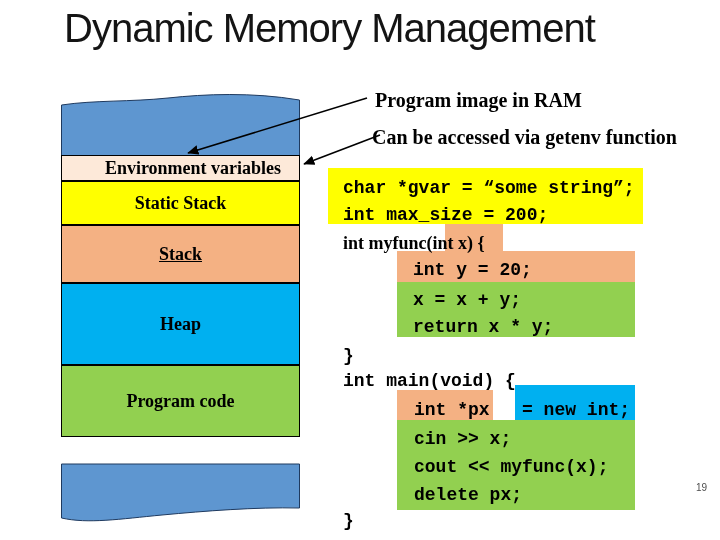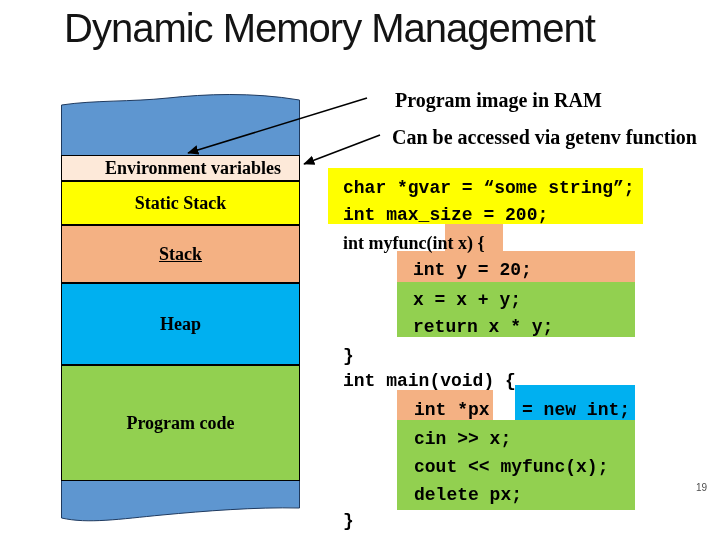--- a/index.html
+++ b/index.html
@@ -9,39 +9,39 @@
   }
   .abs { position:absolute; }
   #slide-title {
     left:64px; top:6px; z-index:4;
     font-family:"Liberation Sans", sans-serif;
     font-size:40px; font-weight:400; letter-spacing:-1px; color:#141414;
     white-space:nowrap;
   }
   .callout-label {
     z-index:4; font-family:"Liberation Serif", serif;
-    font-weight:bold; font-size:20px; color:#000; white-space:nowrap;margin-left:20px;
+    font-weight:bold; font-size:20px; color:#000; white-space:nowrap;
   }
   #callout-ram    { left:375px; top:89px; }
   #callout-getenv { left:372px; top:126px; }
   #diagram-svg { left:0; top:0; z-index:0; }
   .mem-row {
     left:61px; width:239px; box-sizing:border-box;
     border:1px solid #000; z-index:2;
     display:flex; align-items:center; justify-content:center;
   }
   .mem-row .row-label {
     font-family:"Liberation Serif", serif; font-weight:bold;
     font-size:18px; color:#000; white-space:nowrap;
   }
   #row-env    { top:155px; height:26px;padding-left:25px; }
   #row-static { top:181px; height:44px; }
   #row-stack  { top:225px; height:58px;text-decoration:underline; }
   #row-heap   { top:283px; height:82px; }
-  #row-code   { top:365px; height:116px; }
+  #row-code   { top:365px; height:72px; }
   .hl { z-index:1; }
   #hl-globals     { left:328px; top:168px; width:315px; height:56px; }
   #hl-param       { left:445px; top:224px; width:58px;  height:27px; }
   #hl-local       { left:397px; top:251px; width:238px; height:31px; }
   #hl-body1       { left:397px; top:282px; width:238px; height:55px; }
   #hl-px          { left:397px; top:390px; width:96px;  height:30px; }
   #hl-new         { left:515px; top:385px; width:120px; height:35px; }
   #hl-body2       { left:397px; top:420px; width:238px; height:90px; }
   .code-line {
     z-index:3; font-family:"Liberation Mono", monospace;

